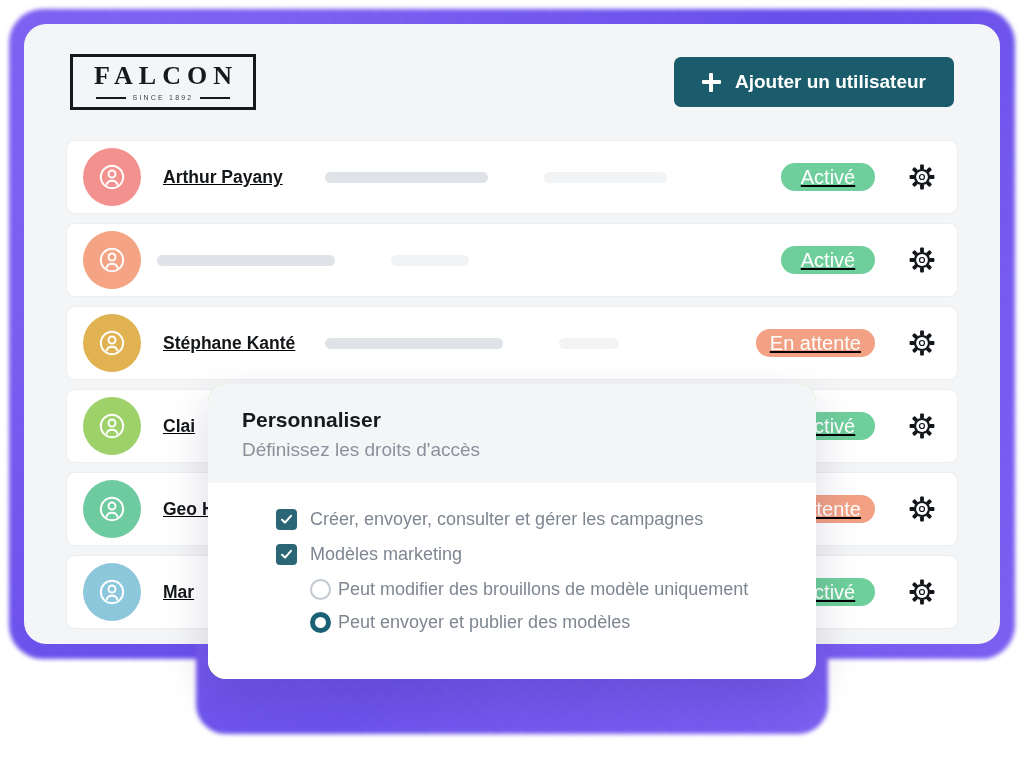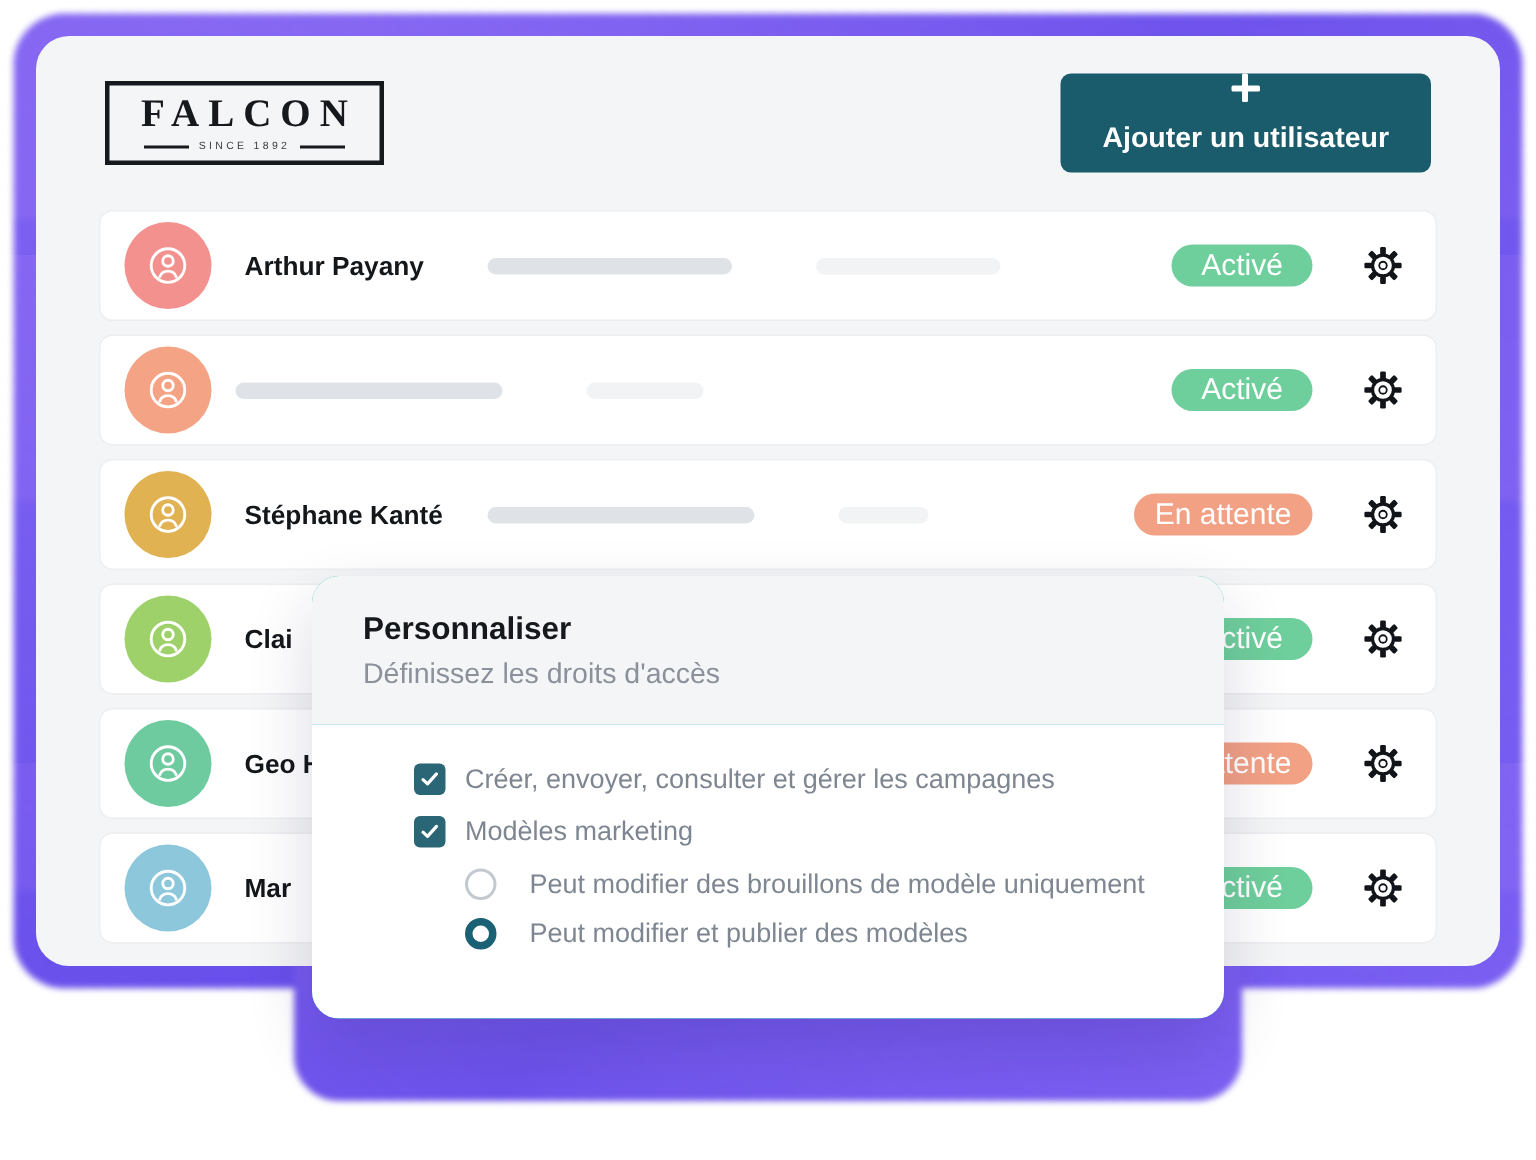--- a/index.html
+++ b/index.html
@@ -122,27 +122,26 @@
   }
 
   .add-user-btn {
     display: flex;
     align-items: center;
     gap: 14px;
     background: #1a5c6b;
     color: #ffffff;
     border: none;
     border-radius: 7px;
-    height: 66px;
+    height: 50px;
     padding: 0 28px;
     font-family: "Liberation Sans", sans-serif;
     font-size: 19px;
     font-weight: 700;
     cursor: pointer;
-    flex-direction: column;
   }
   .plus-icon {
     position: relative;
     width: 19px; height: 19px;
     flex: 0 0 auto;
   }
   .plus-icon::before, .plus-icon::after {
     content: "";
     position: absolute;
     background: #ffffff;
@@ -160,20 +159,21 @@
   }
   .user-row {
     background: #ffffff;
     border: 1px solid #eceef0;
     border-radius: 9px;
     height: 74px;
     display: flex;
     align-items: center;
     padding: 0 22px 0 16px;
     position: relative;
+    text-decoration: underline;
   }
 
   .avatar {
     width: 58px; height: 58px;
     border-radius: 50%;
     flex: 0 0 auto;
     display: flex;
     align-items: center;
     justify-content: center;
   }
@@ -236,21 +236,21 @@
     justify-content: center;
   }
 
   
   .modal {
     position: absolute;
     z-index: 5;
     left: 208px; top: 384px;
     width: 608px;
     border-radius: 18px;
-    background: #14b8a6;
+    background: #bef264;
     overflow: hidden;
     box-shadow: 0 18px 44px rgba(30,20,80,.16);
   }
   .modal-head {
     background: #f4f5f7;
     padding: 24px 34px 22px 34px;
   }
   .modal-title {
     font-size: 21px;
     font-weight: 700;
@@ -286,21 +286,21 @@
     margin-bottom: 14px;
   }
   .perm-child-label {
     font-size: 18px;
     color: #7e8691;
   }
 
   .perm-radio-row {
     display: flex;
     align-items: flex-start;
-    gap: 22px;
+    gap: 7px;
     margin-left: 68px;
     margin-bottom: 12px;
   }
   .perm-radio-label {
     font-size: 18px;
     color: #7e8691;
   }
 
   
   .cbox {
@@ -582,20 +582,20 @@
           </div>
         </div>
 
       <div id="perm-radios">
           <div class="perm-radio-row">
             <span class="radio"></span>
             <span class="perm-radio-label">Peut modifier des brouillons de modèle uniquement</span>
           </div>
           <div class="perm-radio-row">
             <span class="radio radio-on"></span>
-            <span class="perm-radio-label">Peut modifier et publier des modèles</span>
+            <span class="perm-radio-label">Peut envoyer et publier des modèles</span>
           </div>
         </div>
 
     </div>
   </div>
 
 </div>
 
 </body></html>

